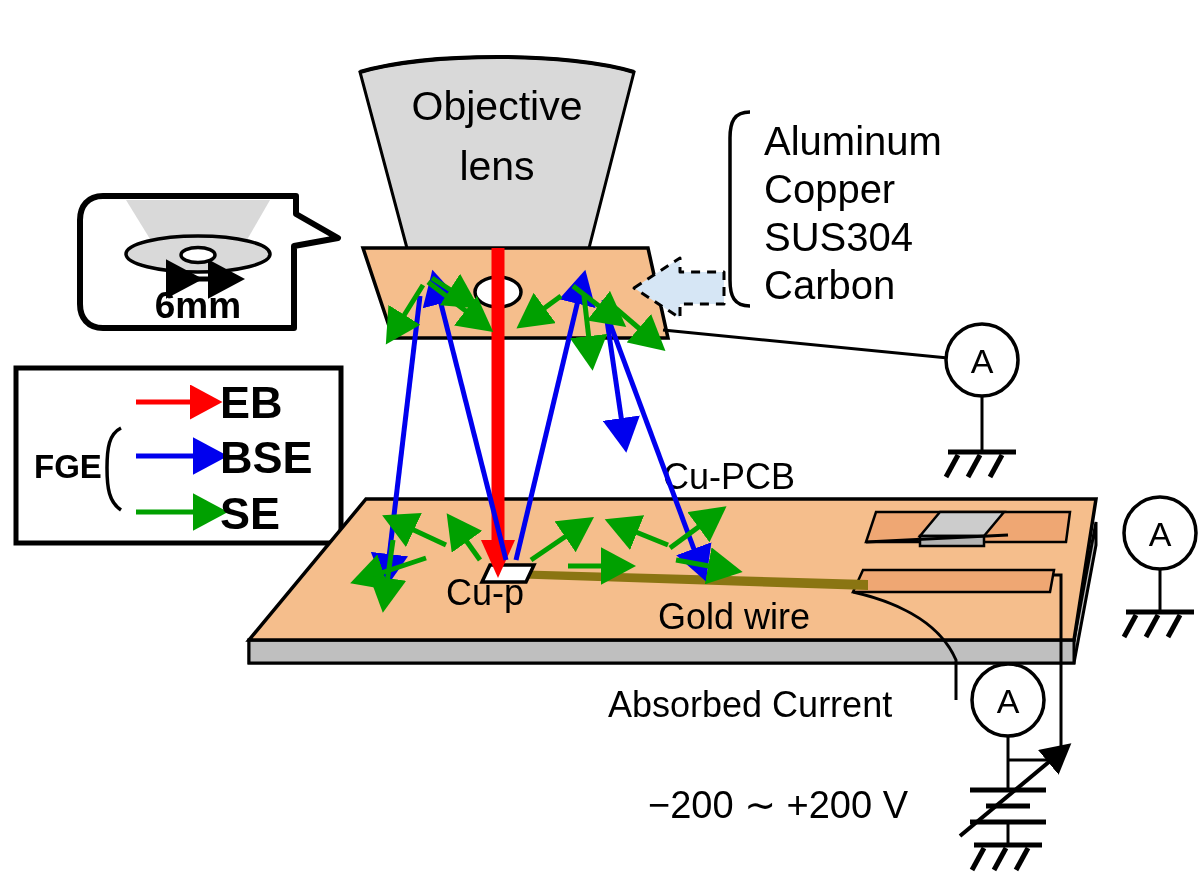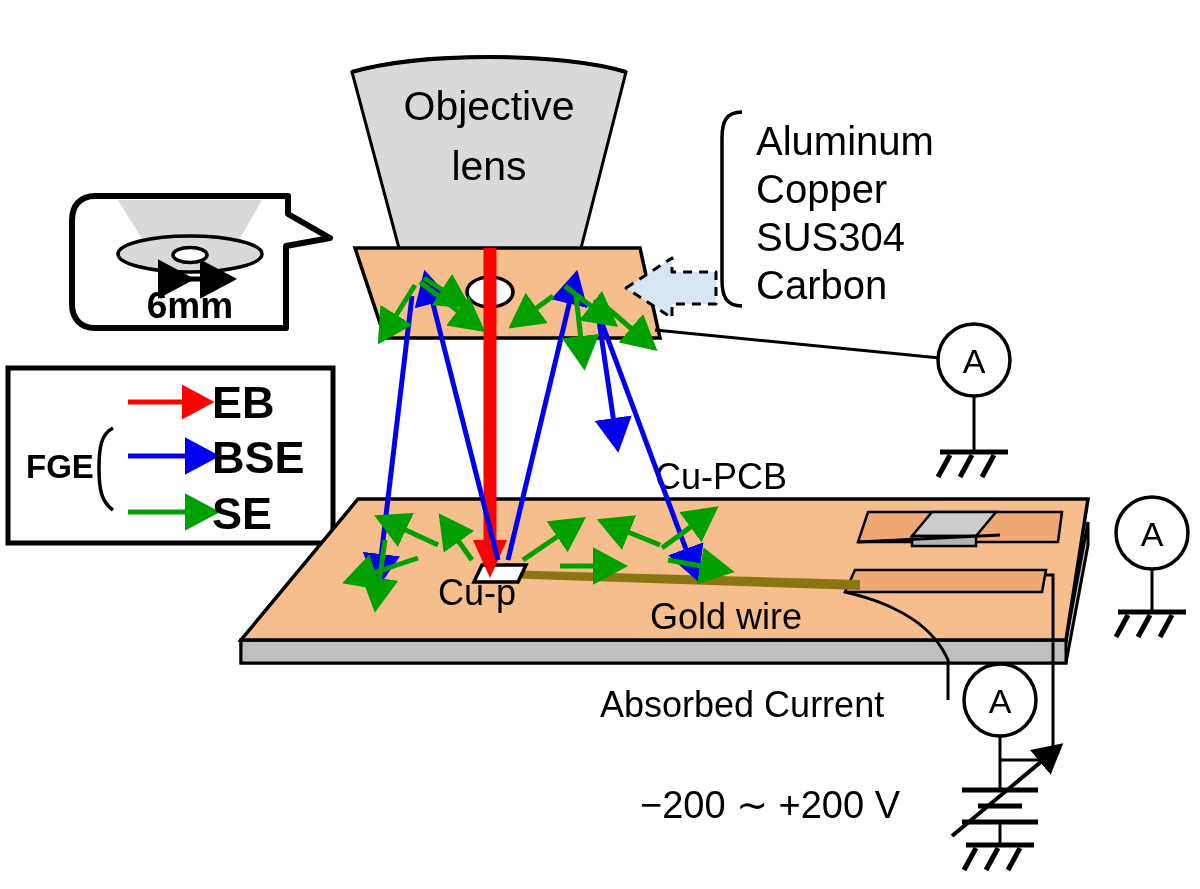--- a/index.html
+++ b/index.html
@@ -9,21 +9,21 @@
   }
   body {
     width: 1200px;
     height: 889px;
     position: relative;
     font-family: "Liberation Sans", sans-serif;
     overflow: hidden;
   }
   #stage {
     position: absolute;
-    left: 0; top: 0;
+    left: 8px; top: 0;
     width: 1084px;
     height: 889px;
   }
   svg.diagram {
     position: absolute;
     left: 0; top: 0;
     width: 1200px;
     height: 889px;
   }
   text {

